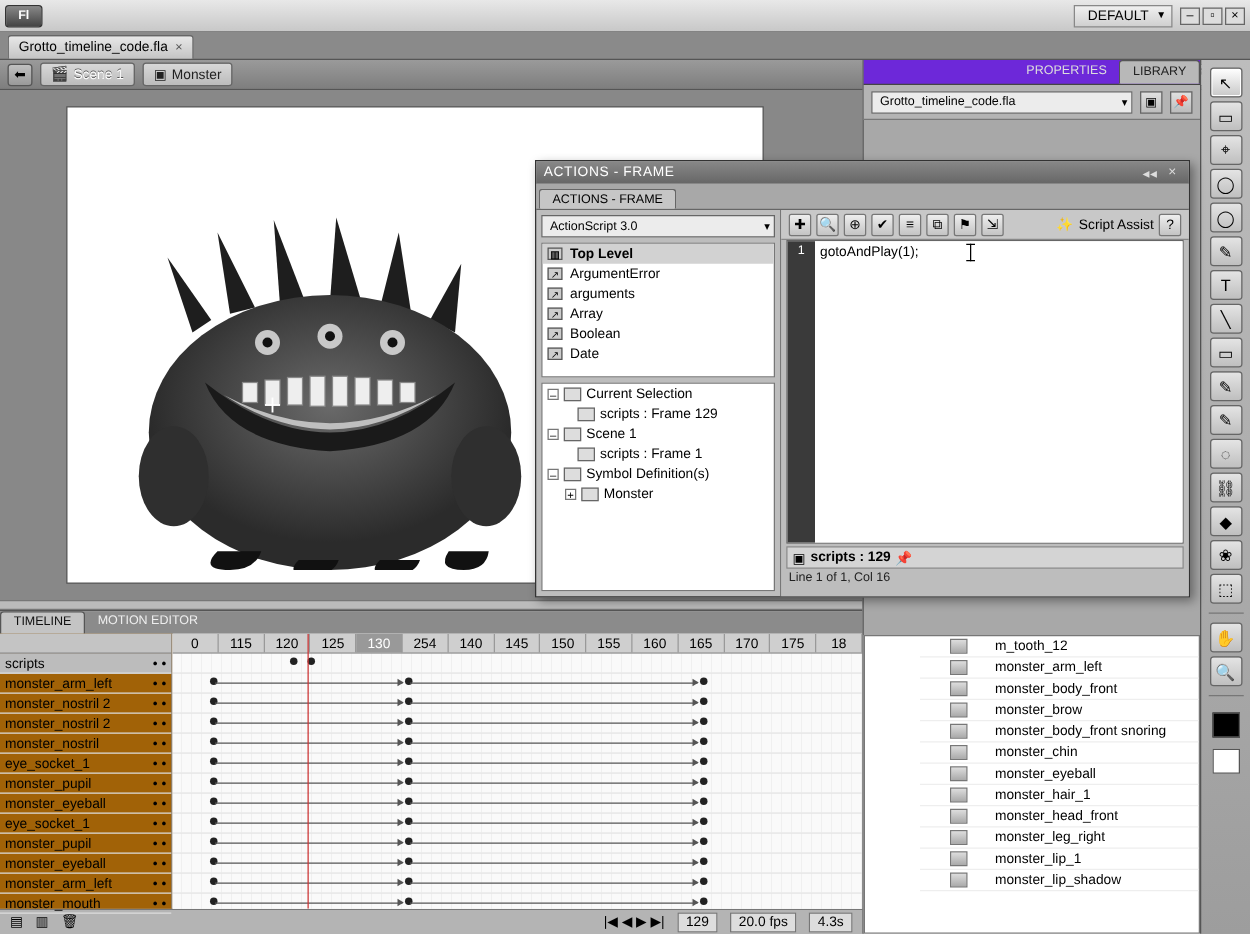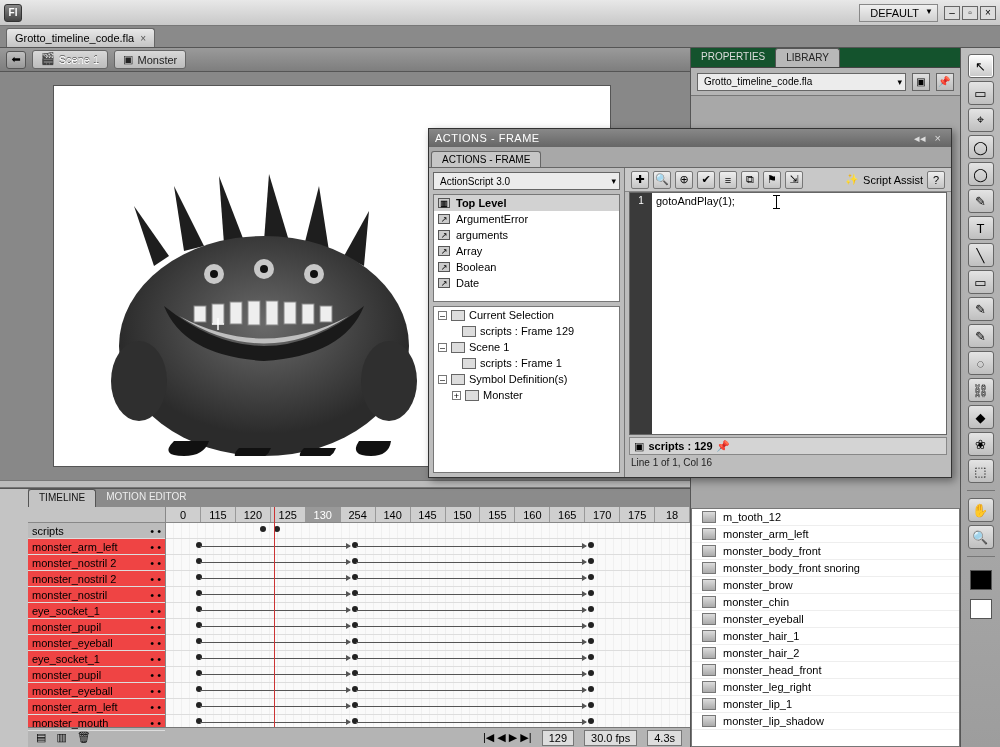--- a/index.html
+++ b/index.html
@@ -1,20 +1,20 @@
 <!DOCTYPE html>
 <html><head>
 <meta charset="utf-8">
 <style>
   * { box-sizing: border-box; margin: 0; padding: 0; font-family: Tahoma, Arial, sans-serif; font-size: 11px; user-select: none; }
   body { width: 1000px; height: 747px; background: #a0a0a0; overflow: hidden; position: relative; }
 
   
   .appbar { height: 26px; background: linear-gradient(#e8e8e8,#c8c8c8); display:flex; align-items:center; padding:0 4px; border-bottom:1px solid #777; }
-  .fl-logo { width:18px;height:18px;background:linear-gradient(#888,#444);border-radius:3px;display:flex;align-items:center;justify-content:center;color:#fff;font-weight:bold;font-size:10px;margin-right:8px;border:1px solid #333;}
+  .fl-logo { width:30px;height:18px;background:linear-gradient(#888,#444);border-radius:3px;display:flex;align-items:center;justify-content:center;color:#fff;font-weight:bold;font-size:10px;margin-right:8px;border:1px solid #333;}
   .menu { display:flex; gap:2px; }
   .menu span { padding:3px 8px; cursor:default; }
   .appbar-right { margin-left:auto; display:flex; align-items:center; gap:6px;}
   .workspace-dd { background:linear-gradient(#f0f0f0,#d0d0d0); border:1px solid #888; padding:2px 18px 2px 10px; font-weight:normal; position:relative;}
   .workspace-dd::after{content:"▼";position:absolute;right:4px;font-size:8px;}
   .winbtns { display:flex; gap:2px;}
   .winbtns span{width:16px;height:14px;border:1px solid #666;background:#ddd;display:flex;align-items:center;justify-content:center;font-size:10px;}
 
   
   .tabrow { height:22px; background:#8a8a8a; display:flex; align-items:flex-end; padding-left:6px; border-bottom:1px solid #555;}
@@ -25,52 +25,52 @@
   .editbar { height:24px; background:linear-gradient(#9a9a9a,#7e7e7e); display:flex; align-items:center; padding:0 6px; gap:6px;border-bottom:1px solid #555;}
   .navbtn{width:20px;height:18px;background:linear-gradient(#c0c0c0,#999);border:1px solid #555;border-radius:3px;display:flex;align-items:center;justify-content:center;font-size:11px;}
   .path-chip{background:linear-gradient(#d8d8d8,#bcbcbc);border:1px solid #666;border-radius:3px;padding:2px 8px;display:flex;align-items:center;gap:4px;color:#fff;text-shadow:0 -1px #555;}
   .path-chip.light{color:#222;text-shadow:none;}
   .zoom-group{margin-left:auto;display:flex;align-items:center;gap:4px;}
   .zoom-input{width:56px;height:18px;background:#fff;border:1px solid #555;padding:0 14px 0 4px;position:relative;}
   .zoom-input::after{content:"▾";position:absolute;right:2px;top:1px;font-size:9px;}
 
   
   .rightcol { position:absolute; top:48px; right:40px; width:270px; bottom:0; background:#a8a8a8;border-left:1px solid #555;}
-  .panel-tabs{display:flex;background:#14532d;height:20px;border-bottom:1px solid #444;}
+  .panel-tabs{display:flex;background:#6d28d9;height:20px;border-bottom:1px solid #444;justify-content:flex-end;}
   .ptab{padding:3px 10px 0;color:#ddd;font-size:10px;}
   .ptab.active{background:#b8b8b8;color:#222;border:1px solid #555;border-bottom:none;border-radius:3px 3px 0 0;}
   .lib-bar{height:28px;background:#b4b4b4;display:flex;align-items:center;padding:0 6px;gap:6px;border-bottom:1px solid #777;}
   .lib-dd{flex:1;background:#ececec;border:1px solid #666;height:18px;padding:0 16px 0 6px;position:relative;font-size:10px;display:flex;align-items:center;}
   .lib-dd::after{content:"▾";position:absolute;right:3px;font-size:9px;}
   .iconbtn{width:18px;height:18px;border:1px solid #666;background:linear-gradient(#e0e0e0,#bcbcbc);display:flex;align-items:center;justify-content:center;font-size:10px;}
 
   .lib-list{position:absolute;top:460px;left:0;right:0;bottom:0;background:#fff;border:1px solid #777;overflow:auto;}
-  .lib-row{display:flex;align-items:center;gap:7px;padding:2px 10px;border-bottom:1px solid #eee;}
+  .lib-row{display:flex;align-items:center;gap:22px;padding:2px 24px;border-bottom:1px solid #eee;margin-left:44px;}
   .lib-row .ic{width:14px;height:12px;border:1px solid #777;background:linear-gradient(#ddd,#aaa);}
 
   
   .toolstrip{position:absolute;top:48px;right:0;width:40px;bottom:0;background:linear-gradient(#bdbdbd,#9d9d9d);border-left:1px solid #555;display:flex;flex-direction:column;align-items:center;padding-top:6px;gap:3px;}
   .tool{width:26px;height:24px;border:1px solid #666;background:linear-gradient(#e4e4e4,#bfbfbf);border-radius:3px;display:flex;align-items:center;justify-content:center;font-size:13px;}
   .tool.sel{background:linear-gradient(#fff,#c8c8c8);box-shadow:inset 0 0 0 1px #fff;}
   .swatch{width:22px;height:20px;background:#000;border:1px solid #555;margin-top:6px;}
   .swatch.w{background:#fff;}
   .tool-divider{width:28px;height:1px;background:#777;margin:4px 0;}
 
   
   .stagewrap{position:absolute;top:72px;left:0;right:310px;height:412px;background:#888;overflow:hidden;}
   .stage{position:absolute;top:14px;left:54px;width:556px;height:380px;background:#fff;box-shadow:0 0 0 1px #555;}
   .monster{position:absolute;left:40px;top:70px;width:340px;height:300px;}
 
   
-  .timeline{position:absolute;left:0;right:310px;bottom:0;top:488px;background:#c4c4c4;border-top:1px solid #555;padding-left:28px;}
+  .timeline{position:absolute;left:0;right:310px;bottom:0;top:488px;background:#c4c4c4;border-top:1px solid #555;}
   .tl-tabs{display:flex;height:18px;background:#8b8b8b;}
   .tl-tab{padding:2px 10px;font-size:10px;color:#eee;}
   .tl-tab.active{background:#c4c4c4;color:#111;border:1px solid #555;border-bottom:none;border-radius:3px 3px 0 0;}
   .tl-grid{display:flex;height:calc(100% - 38px);}
-  .layercol{width:138px;background:#ef4444;border-right:1px solid #888;}
+  .layercol{width:138px;background:#a16207;border-right:1px solid #888;}
   .layerhead{height:16px;background:#c4c4c4;border-bottom:1px solid #888;}
   .layer{height:16px;display:flex;align-items:center;padding:0 4px;border-bottom:1px solid #ddd;font-size:10px;gap:2px;}
   .layer.sel{background:#bcbcbc;}
   .framecol{flex:1;overflow:hidden;background:#fff;position:relative;}
   .ruler{height:16px;background:#cfcfcf;border-bottom:1px solid #888;display:flex;font-size:9px;}
   .ruler span{width:42px;border-right:1px solid #999;text-align:center;padding-top:2px;}
   .ruler span.cur{background:#999;color:#fff;}
   .track{height:16px;border-bottom:1px solid #ddd;position:relative;background:repeating-linear-gradient(90deg,#fafafa 0,#fafafa 7px,#f0f0f0 7px,#f0f0f0 8px);}
   .playhead{position:absolute;top:0;bottom:0;left:108px;width:1px;background:#c33;}
   .kf{position:absolute;top:3px;width:6px;height:6px;background:#222;border-radius:50%;}
@@ -386,21 +386,21 @@
       <div class="playhead"></div>
     </div>
   </div>
   <div class="tl-status">
     <span>▤</span>
     <span>▥</span>
     <span>🗑</span>
     <span style="flex:1"></span>
     <span>|◀ ◀ ▶ ▶|</span>
     <span class="box">129</span>
-    <span class="box">30.0 fps</span>
+    <span class="box">20.0 fps</span>
     <span class="box">4.3s</span>
   </div>
 </div>
 
 <div class="rightcol">
   <div class="panel-tabs">
     <div class="ptab">PROPERTIES</div>
     <div class="ptab active">LIBRARY</div>
   </div>
   <div class="lib-bar">
@@ -416,41 +416,37 @@
       <div class="lib-row">
         <span class="ic"></span>
         <span>monster_arm_left</span>
       </div>
       <div class="lib-row">
         <span class="ic"></span>
         <span>monster_body_front</span>
       </div>
       <div class="lib-row">
         <span class="ic"></span>
+        <span>monster_brow</span>
+      </div>
+      <div class="lib-row">
+        <span class="ic"></span>
         <span>monster_body_front snoring</span>
       </div>
       <div class="lib-row">
         <span class="ic"></span>
-        <span>monster_brow</span>
-      </div>
-      <div class="lib-row">
-        <span class="ic"></span>
         <span>monster_chin</span>
       </div>
       <div class="lib-row">
         <span class="ic"></span>
         <span>monster_eyeball</span>
       </div>
       <div class="lib-row">
         <span class="ic"></span>
         <span>monster_hair_1</span>
-      </div>
-      <div class="lib-row">
-        <span class="ic"></span>
-        <span>monster_hair_2</span>
       </div>
       <div class="lib-row">
         <span class="ic"></span>
         <span>monster_head_front</span>
       </div>
       <div class="lib-row">
         <span class="ic"></span>
         <span>monster_leg_right</span>
       </div>
       <div class="lib-row">

